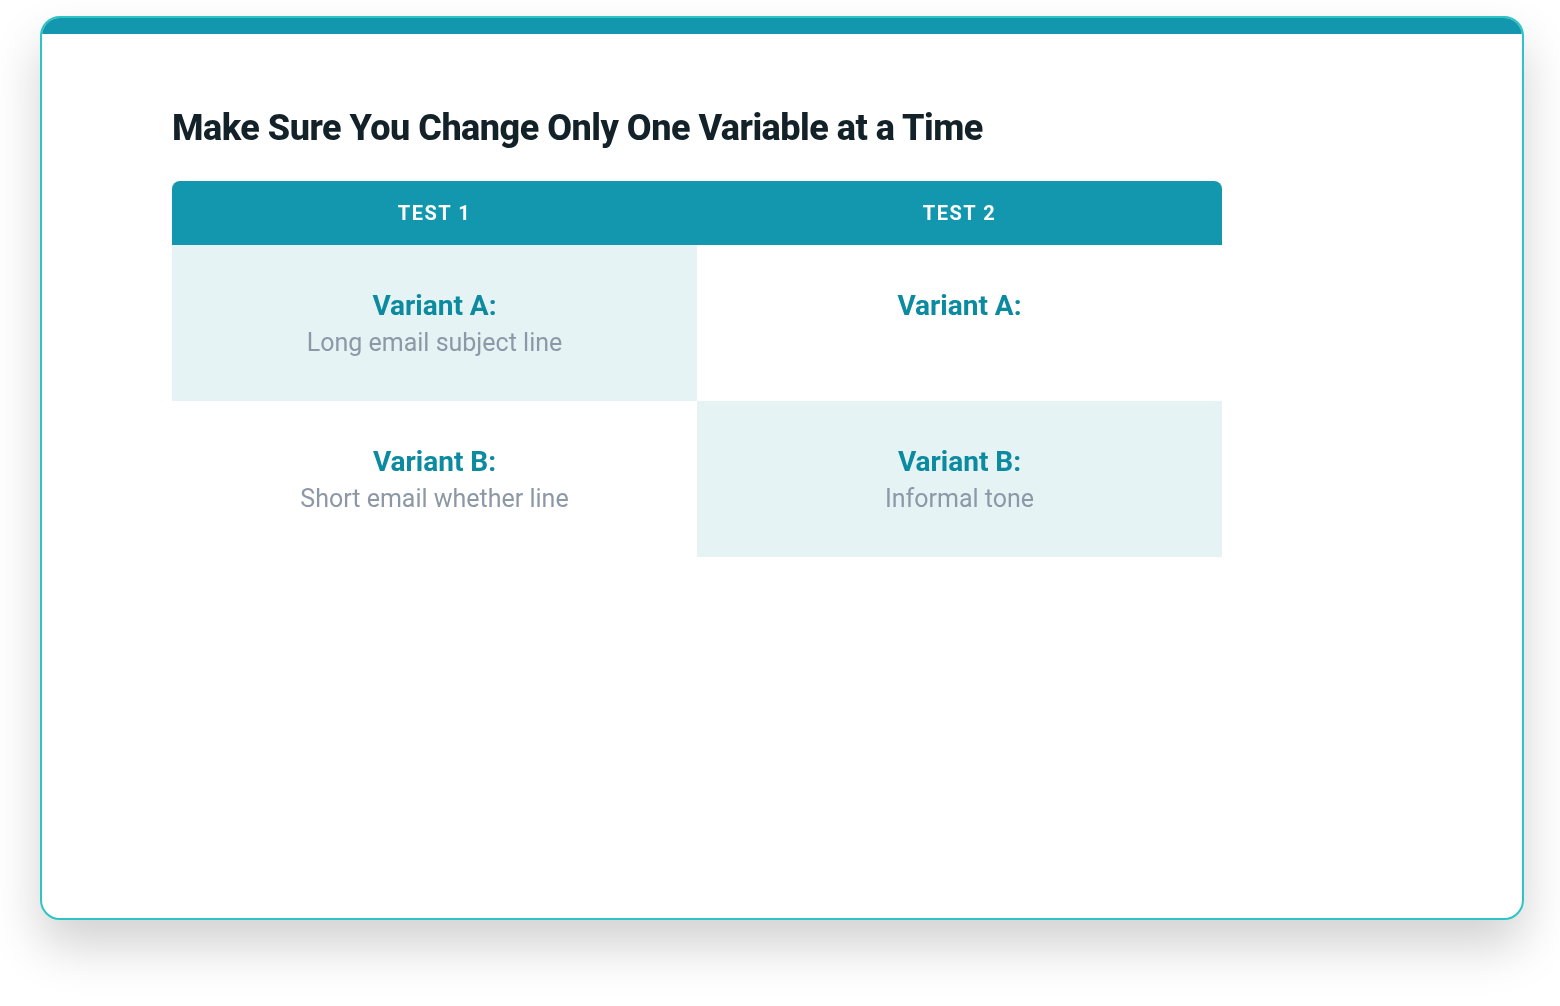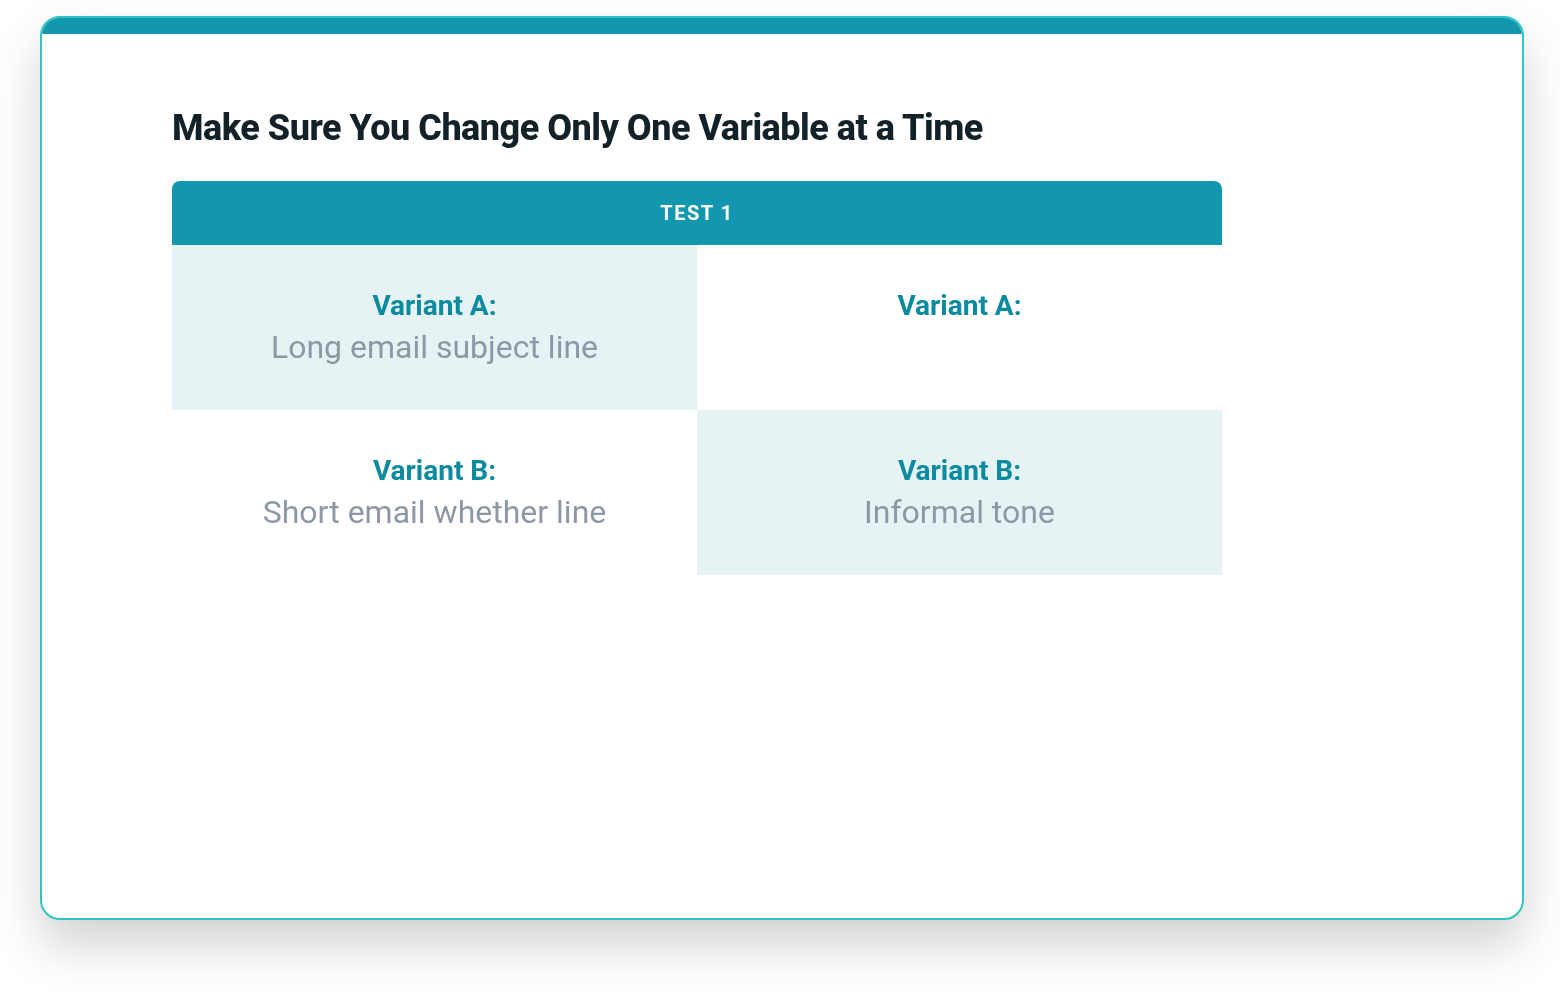--- a/index.html
+++ b/index.html
@@ -94,38 +94,39 @@
   }
   .variant-label {
     display: block;
     font-size: 28px;
     font-weight: 700;
     color: var(--teal-dark);
     margin-bottom: 6px;
   }
   .variant-desc {
     display: block;
-    font-size: 32px;
+    font-size: 25px;
     color: var(--body-grey);
     font-weight: 400;
   }
 </style>
 </head>
 <body>
 
 <div class="stage">
   <div class="card">
     <div class="card-topbar"></div>
 
     <div class="content">
       <h1 class="title">Make Sure You Change Only One Variable at a Time</h1>
 
       <div class="table">
         <div class="thead">
           <div class="th">TEST 1</div>
+          <div class="th">TEST 2</div>
         </div>
 
         <div class="trow">
           <div class="tcell cell-light">
             <span class="variant-label">Variant A:</span>
             <span class="variant-desc">Long email subject line</span>
           </div>
           <div class="tcell cell-white">
             <span class="variant-label">Variant A:</span>
           </div>

